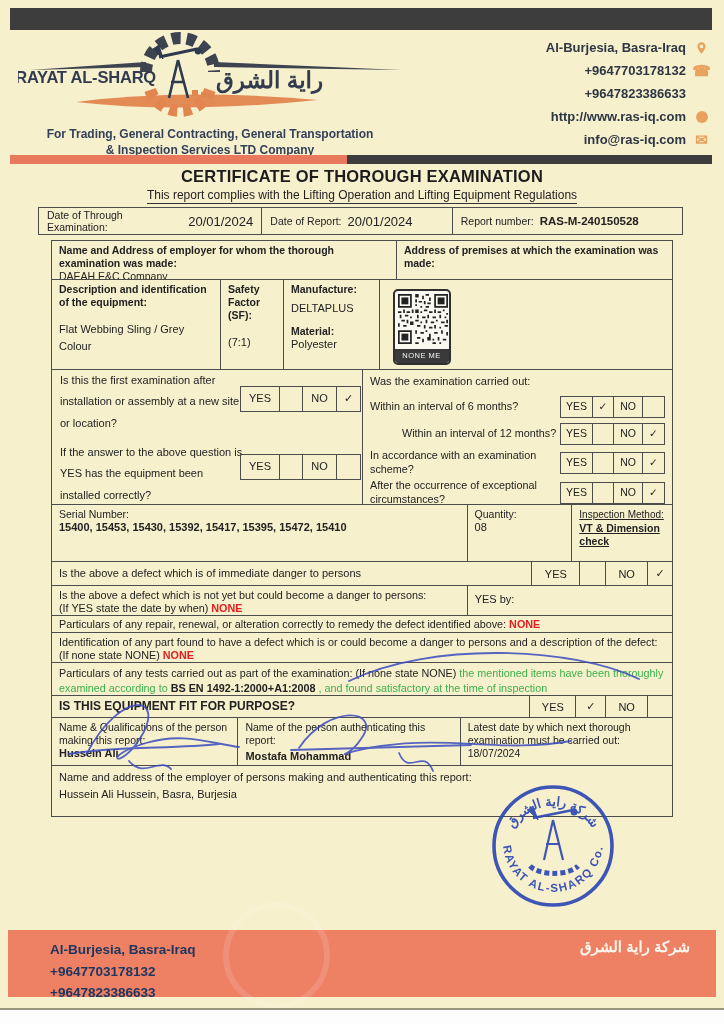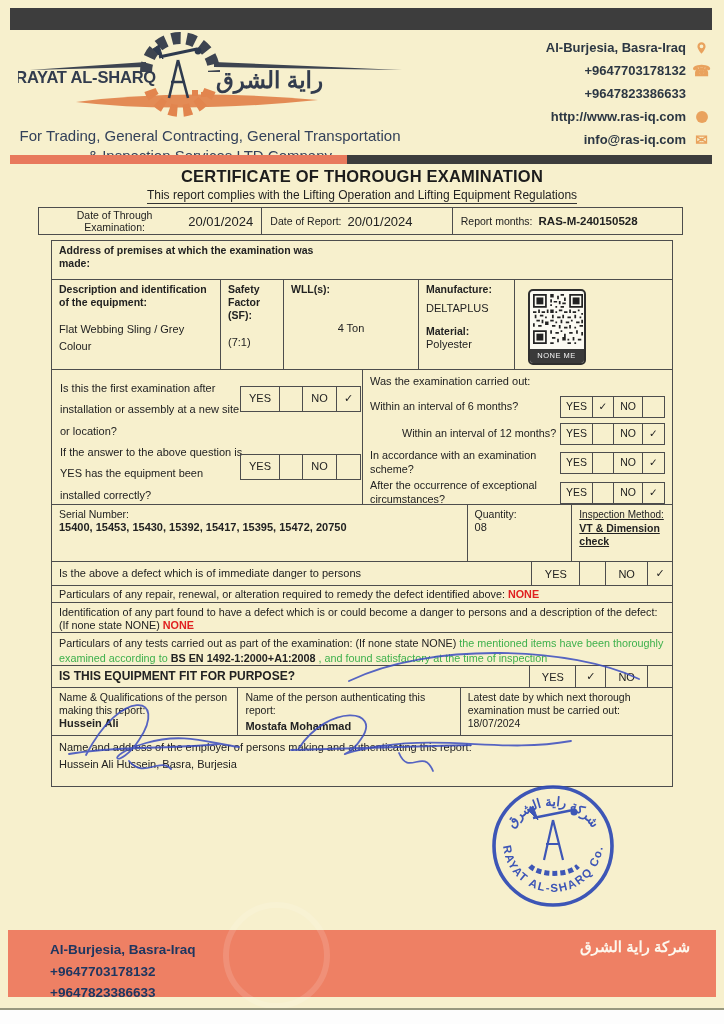--- a/index.html
+++ b/index.html
@@ -3,40 +3,40 @@
 <meta charset="utf-8">
 <style>
   * { margin:0; padding:0; box-sizing:border-box; }
   body { font-family:"Liberation Sans", sans-serif; background:#fff; }
   .page { position:relative; width:724px; height:1024px; background:#f7f0cd; overflow:hidden; color:#222; }
 
   
   .topbar { position:absolute; left:10px; top:8px; width:702px; height:22px; background:#3d3d3d; }
   .logo-svg { position:absolute; left:18px; top:30px; }
   .tagline { position:absolute; left:14px; top:126px; width:392px; text-align:center;
-             font-size:15px; font-weight:400; color:#33415a; line-height:1.35; }
+             font-size:12px; font-weight:700; color:#33415a; line-height:1.35; }
   .contacts { position:absolute; top:36px; right:14px; width:250px; }
   .contact-line { display:flex; justify-content:flex-end; align-items:center; gap:7px;
                   height:23px; font-size:13px; font-weight:600; color:#2c3743; }
   .cicon { width:17px; height:16px; display:inline-flex; align-items:center; justify-content:center;
            color:#e9a25d; font-size:15px; line-height:1; }
   .divider { position:absolute; left:10px; top:155px; width:702px; height:9px; display:flex; }
   .div-left { width:48%; background:#e8795c; }
   .div-right { width:52%; background:#3d3d3d; }
 
   
   .cert-title { position:absolute; left:0; top:167px; width:724px; text-align:center;
                 font-size:16.5px; font-weight:bold; color:#1c1c1c; letter-spacing:.2px; }
   .cert-sub { position:absolute; left:0; top:188px; width:724px; text-align:center; font-size:12px; }
   .cert-sub span { border-bottom:1px solid #333; padding-bottom:1px; }
 
   
   .daterow { position:absolute; left:38px; top:207px; width:645px; height:28px;
              display:flex; border:1px solid #4d4d4d; }
-  .daterow .dcell { border-left:1px solid #4d4d4d; display:flex; align-items:center; gap:6px; padding:0 8px;text-align:center; }
+  .daterow .dcell { border-left:1px solid #4d4d4d; display:flex; align-items:center; gap:6px; padding:0 8px; }
   .daterow .dcell:first-child { border-left:none; }
   .dlabel { font-size:10.5px; }
   .dval { font-size:13px; }
   .dnum { font-size:11.5px; font-weight:bold; }
 
   
   .maintable { position:absolute; left:51px; top:240px; width:622px; border:1px solid #4d4d4d; }
   .trow { display:flex; border-top:1px solid #4d4d4d; }
   .trow:first-child { border-top:none; }
   .cell { border-left:1px solid #4d4d4d; padding:3px 7px; position:relative; overflow:hidden;
@@ -159,46 +159,46 @@
   <div class="daterow">
     <div class="dcell" style="width:223px;">
       <span class="dlabel">Date of Through Examination:</span>
       <span class="dval">20/01/2024</span>
     </div>
     <div class="dcell" style="width:191px;">
       <span class="dlabel">Date of Report:</span>
       <span class="dval">20/01/2024</span>
     </div>
     <div class="dcell" style="width:231px;">
-      <span class="dlabel">Report months:</span>
+      <span class="dlabel">Report number:</span>
       <span class="dnum">RAS-M-240150528</span>
     </div>
   </div>
 
   <div class="maintable">
 
     <div class="trow" style="height:38px;">
+      <div class="cell" style="width:345px;">
+        <span class="b">Name and Address of employer for whom the thorough examination was made:</span><br>
+        <span>DAEAH E&amp;C Company</span>
+      </div>
       <div class="cell" style="width:277px;">
         <span class="b">Address of premises at which the examination was made:</span>
         
       </div>
     </div>
 
     <div class="trow" style="height:90px;">
       <div class="cell" style="width:168px;">
         <span class="b">Description and identification of the equipment:</span>
         <div class="val11" style="margin-top:12px; line-height:1.5;">Flat Webbing Sling / Grey Colour</div>
       </div>
       <div class="cell" style="width:63px;">
         <span class="b">Safety Factor (SF):</span>
         <div class="val11" style="margin-top:14px;">(7:1)</div>
-      </div>
-      <div class="cell" style="width:135px;">
-        <span class="b">WLL(s):</span>
-        <div class="val11" style="margin-top:26px; text-align:center;">4 Ton</div>
       </div>
       <div class="cell" style="width:96px;">
         <span class="b">Manufacture:</span>
         <div class="val11" style="margin-top:6px;">DELTAPLUS</div>
         <div class="b" style="margin-top:9px;">Material:</div>
         <div class="val11">Polyester</div>
       </div>
       <div class="cell" style="width:84px;">
         <div class="qrwrap">
           <svg width="50" height="50" viewBox="0 0 29 29">
@@ -218,21 +218,21 @@
                        M11,25h2v1h-2z M14,26h1v2h-1z M17,25h2v2h-2z M20,26h1v1h-1z M23,25h1v2h-1z M26,26h2v1h-2z M10,28h2v1h-2z M20,28h2v1h-2z M24,28h1v1h-1z"></path>
             </g>
           </svg>
           <div class="qrlabel">NONE ME</div>
         </div>
       </div>
     </div>
 
     <div class="trow" style="height:135px;">
       <div class="cell" style="width:311px;">
-        <div class="qtext" style="top:8px;">Is this the first examination after installation or assembly at a new site or location?</div>
+        <div class="qtext" style="top:0;">Is this the first examination after installation or assembly at a new site or location?</div>
         <div class="ynbox" style="position:absolute; left:188px; top:16px;">
           <span style="width:38px;">YES</span>
           <span class="chk" style="width:23px;"></span>
           <span style="width:34px;">NO</span>
           <span class="chk" style="width:24px;">✓</span>
         </div>
         <div class="qtext" style="top:72px;">If the answer to the above question is YES has the equipment been installed correctly?</div>
         <div class="ynbox" style="position:absolute; left:188px; top:84px;">
           <span style="width:38px;">YES</span>
           <span class="chk" style="width:23px;"></span>
@@ -277,44 +277,52 @@
             <span style="width:29px;">NO</span>
             <span class="chk" style="width:22px;">✓</span>
           </div>
         </div>
       </div>
     </div>
 
     <div class="trow" style="height:57px;">
       <div class="cell" style="width:416px;">
         <span>Serial Number:</span><br>
-        <span class="b val11">15400, 15453, 15430, 15392, 15417, 15395, 15472, 20750</span>
+        <span class="b val11">15400, 15453, 15430, 15392, 15417, 15395, 15472, 15410</span>
       </div>
       <div class="cell" style="width:105px;">
         <span>Quantity:</span><br>
         <span class="val11">08</span>
       </div>
       <div class="cell" style="width:101px;text-decoration:underline;">
         <span style="font-size:10px;">Inspection Method:</span><br>
         <span class="b">VT &amp; Dimension check</span>
       </div>
     </div>
 
     <div class="trow" style="height:24px;">
       <div class="cell" style="width:481px; display:flex; align-items:center; font-size:11px;">Is the above a defect which is of immediate danger to persons</div>
       <div class="yncell" style="width:48px;">YES</div>
       <div class="yncell chk" style="width:26px;"></div>
       <div class="yncell" style="width:42px;">NO</div>
       <div class="yncell chk" style="width:25px;">✓</div>
     </div>
 
+    <div class="trow" style="height:30px;">
+      <div class="cell" style="width:416px; font-size:10.8px;">
+        <span>Is the above a defect which is not yet but could become a danger to persons:</span><br>
+        <span>(If YES state the date by when)</span>
+        <span class="red">NONE</span>
+      </div>
+      <div class="cell" style="width:206px; font-size:11px; padding-top:7px;">YES by:</div>
+    </div>
 
     <div class="trow" style="height:17px;">
       <div class="cell" style="width:622px; font-size:10.8px; padding-top:2px;">
-        <span>Particulars of any repair, renewal, or alteration required to remedy the defect identified above:</span>
+        <span>Particulars of any repair, renewal, or alteration correctly to remedy the defect identified above:</span>
         <span class="red">NONE</span>
       </div>
     </div>
 
     <div class="trow" style="height:30px;">
       <div class="cell" style="width:622px; font-size:10.8px;">
         <span>Identification of any part found to have a defect which is or could become a danger to persons and a description of the defect: (If none state NONE)</span>
         <span class="red">NONE</span>
       </div>
     </div>

